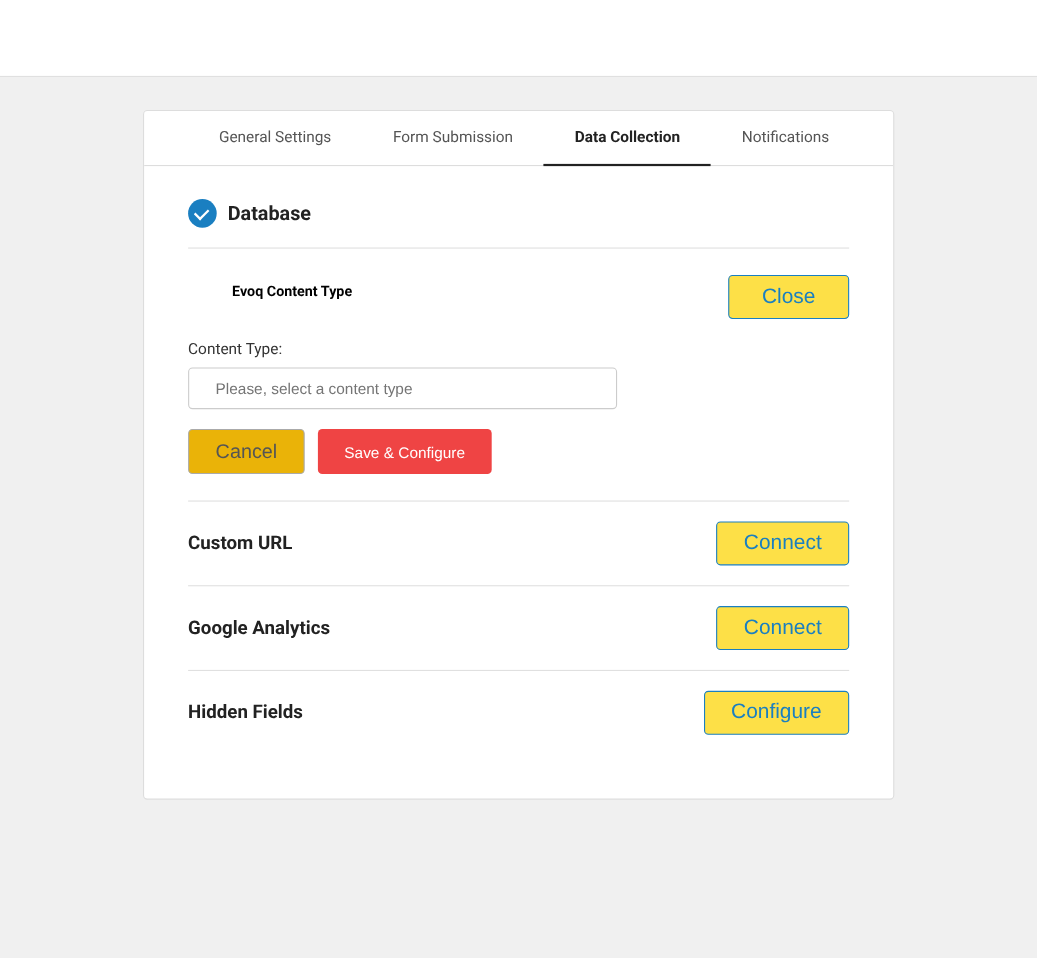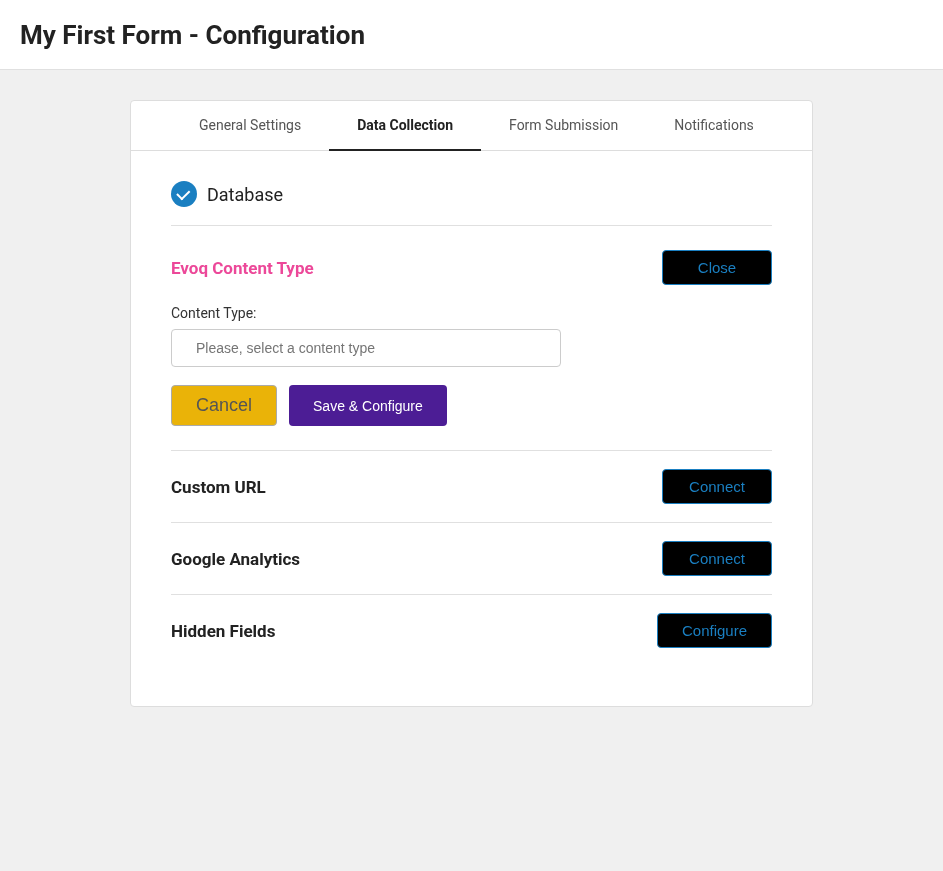--- a/index.html
+++ b/index.html
@@ -97,21 +97,21 @@
       content: '';
       display: block;
       width: 10px;
       height: 6px;
       border-left: 2px solid #fff;
       border-bottom: 2px solid #fff;
       transform: rotate(-45deg) translateY(-1px);
     }
     .section-title {
       font-size: 18px;
-      font-weight: normal;
+      font-weight: bold;
       color: #222;
     }
     .divider {
       border: none;
       border-top: 1px solid #e0e0e0;
       margin: 18px 0 24px 0;
     }
     .section-row {
       display: flex;
       align-items: center;
@@ -121,44 +121,45 @@
     }
     .section-row:last-child {
       border-bottom: none;
     }
     .section-row-title {
       font-size: 17px;
       font-weight: bold;
       color: #222;
     }
     .btn-outline {
-      background: #000000;
+      background: #fde047;
       border: 1.5px solid #1a7fc1;
       color: #1a7fc1;
       padding: 8px 24px;
       border-radius: 4px;
       cursor: pointer;
-      font-size: 15px;
+      font-size: 19px;
       min-width: 110px;
     }
     .evoq-section {
       border-bottom: 1px solid #e0e0e0;
       padding-bottom: 24px;
       margin-bottom: 0;
     }
     .evoq-row {
       display: flex;
       align-items: flex-start;
       justify-content: space-between;
     }
     .evoq-title {
-      font-size: 17px;
-      font-weight: bold;
-      color: #ec4899;
+      font-size: 13px;
+      font-weight: bold;
+      color: #000000;
       padding-top: 8px;
+      margin-left: 40px;
     }
     .evoq-form-area {
       width: 100%;
       margin-top: 20px;
     }
     .content-type-label {
       font-size: 14px;
       color: #333;
       margin-bottom: 8px;
     }
@@ -180,43 +181,42 @@
     .btn-cancel {
       background: #eab308;
       border: 1.5px solid #aaa;
       color: #555;
       padding: 9px 24px;
       border-radius: 4px;
       cursor: pointer;
       font-size: 18px;
     }
     .btn-save-configure {
-      background: #4c1d95;
+      background: #ef4444;
       border: none;
       color: #fff;
       padding: 10px 24px;
       border-radius: 4px;
       cursor: pointer;
       font-size: 14px;
       font-weight: 500;
     }
   </style>
 </head>
 <body>
 
 <div class="header">
-  <h1 class="header-title">My First Form - Configuration</h1>
 </div>
 
 <div class="page-body">
   <div class="card">
     <div class="tabs">
       <div class="tab">General Settings</div>
+      <div class="tab">Form Submission</div>
       <div class="tab active">Data Collection</div>
-      <div class="tab">Form Submission</div>
       <div class="tab">Notifications</div>
     </div>
 
     <div class="card-content">
 
       <div class="section-header">
         <div class="check-icon"></div>
         <span class="section-title">Database</span>
       </div>
 

